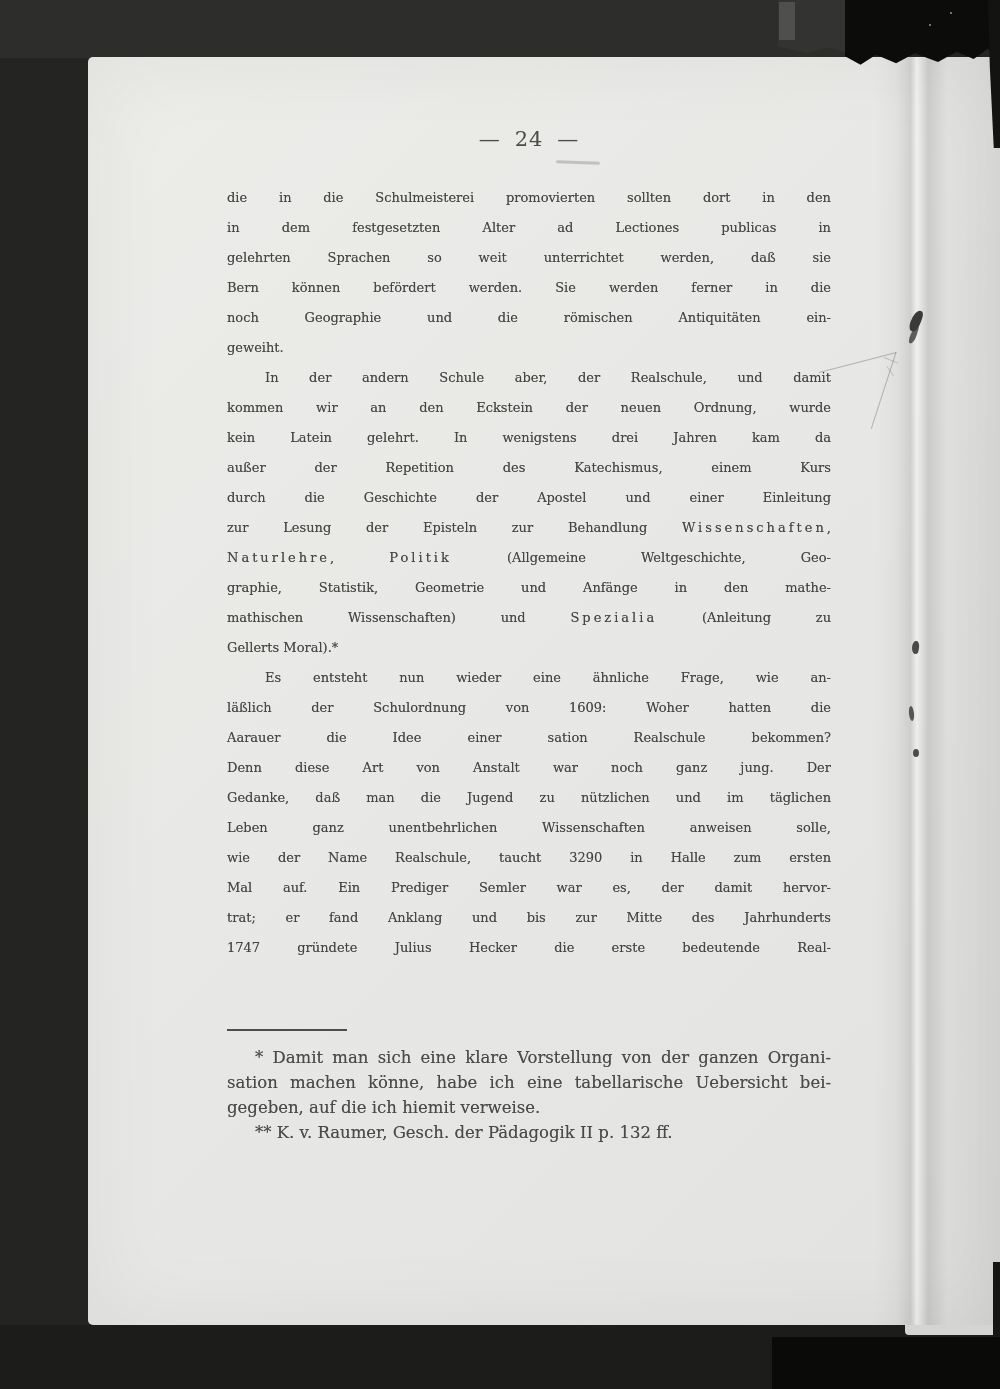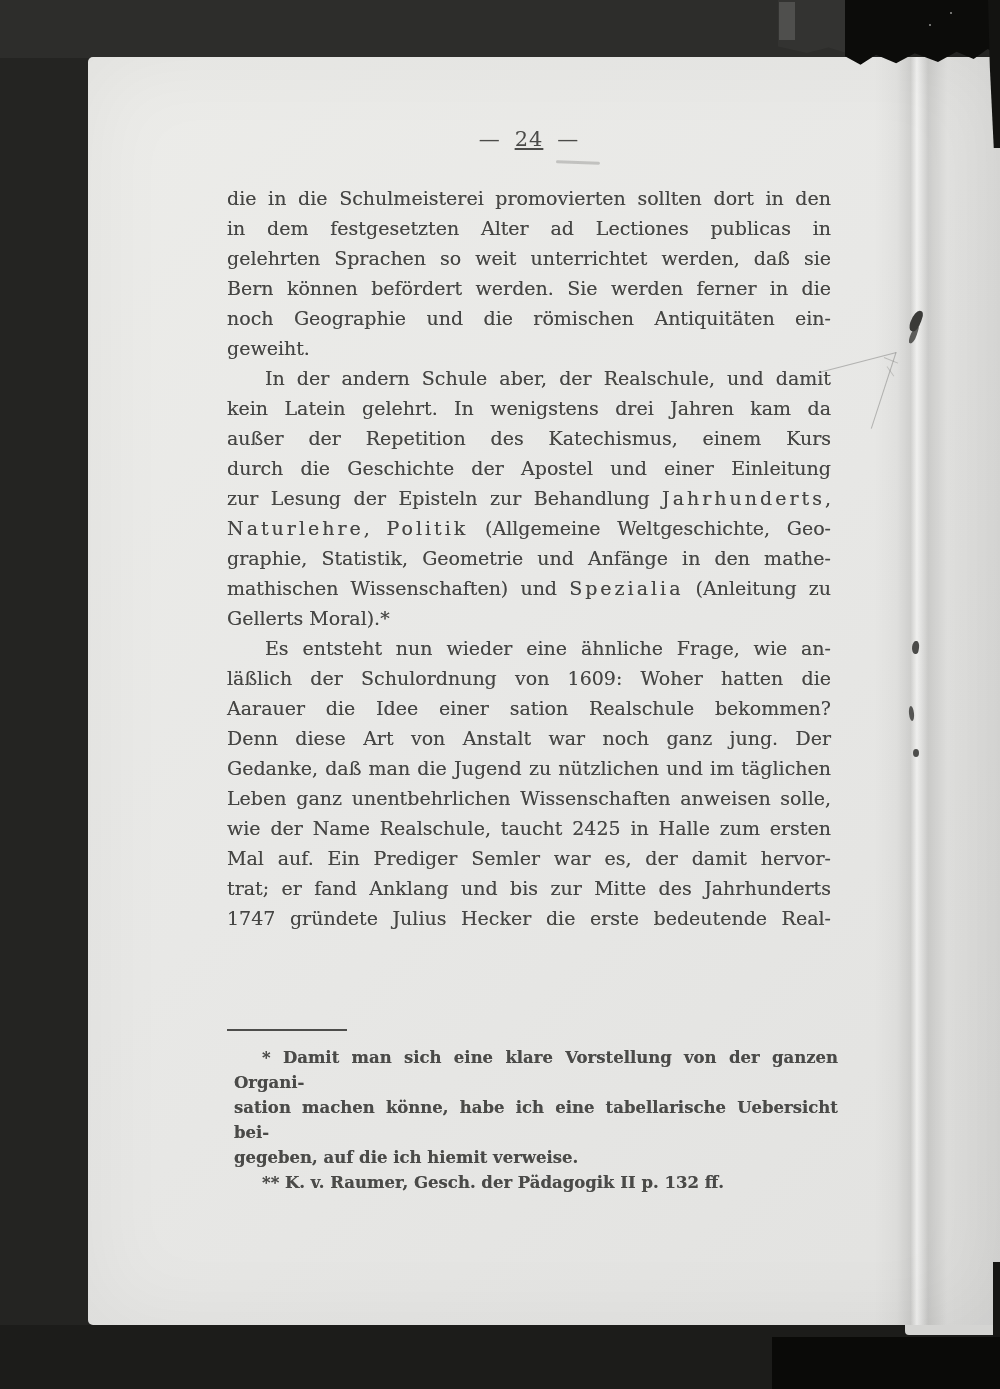--- a/index.html
+++ b/index.html
@@ -30,38 +30,38 @@
       rgba(255,255,255,0.35) 34%,
       rgba(0,0,0,0.12) 43%,
       rgba(0,0,0,0.03) 58%,
       rgba(0,0,0,0.06) 100%);
   }
   
   .pageno{
     left:139px;top:70px;width:604px;text-align:center;
     font-size:21px;color:#4b4b49;letter-spacing:1px;
   }
-  .pageno .num{margin:0 14px;text-decoration:underline;}
+  .pageno .num{margin:0 14px;}
   .pageno-smudge{
     left:468px;top:104px;width:44px;height:3px;
     background:rgba(120,120,118,0.35);transform:rotate(2deg);border-radius:2px;
   }
   
   .textblock{left:139px;top:126px;width:604px;}
   .tline{
-    font-size:19px;line-height:30px;color:#454543;
+    font-size:13px;line-height:30px;color:#454543;
     text-align:justify;text-align-last:justify;
     text-shadow:0 0 0.6px rgba(70,70,68,0.55);
   }
   .tline.last{text-align-last:left;}
   .tline.first{text-indent:38px;}
   .sp{letter-spacing:3px;}
   
   .fnrule{left:139px;top:972px;width:120px;height:2px;background:#4d4d4b;}
-  .fnblock{left:146px;top:988px;width:604px;font-weight:bold;}
+  .fnblock{left:139px;top:988px;width:604px;}
   .fnblock .tline{font-size:16.5px;line-height:25px;color:#4a4a48;}
   .fnblock .tline.first{text-indent:28px;}
   
   .lip{left:905px;top:1325px;width:95px;height:10px;background:#d4d4d2;border-radius:0 0 6px 4px;}
   
   .corner-black-top{
     left:845px;top:0;width:155px;height:72px;background:#0c0c0a;
     clip-path:polygon(0 0,100% 0,100% 76%,92% 68%,83% 82%,72% 72%,60% 86%,45% 74%,33% 88%,20% 76%,10% 90%,0 78%);
   }
   .corner-gray-a{
@@ -104,35 +104,36 @@
   <div class="abs pageno-smudge"></div>
 
   <div class="abs textblock">
       <div class="tline ">die in die Schulmeisterei promovierten sollten dort in den</div>
       <div class="tline ">in dem festgesetzten Alter ad Lectiones publicas in</div>
       <div class="tline ">gelehrten Sprachen so weit unterrichtet werden, daß sie</div>
       <div class="tline ">Bern können befördert werden. Sie werden ferner in die</div>
       <div class="tline ">noch Geographie und die römischen Antiquitäten ein-</div>
       <div class="tline last">geweiht.</div>
       <div class="tline first">In der andern Schule aber, der Realschule, und damit</div>
+      <div class="tline ">kommen wir an den Eckstein der neuen Ordnung, wurde</div>
       <div class="tline ">kein Latein gelehrt. In wenigstens drei Jahren kam da</div>
       <div class="tline ">außer der Repetition des Katechismus, einem Kurs</div>
       <div class="tline ">durch die Geschichte der Apostel und einer Einleitung</div>
-      <div class="tline ">zur Lesung der Episteln zur Behandlung <span class="sp">Jahrhunderts</span>,</div>
+      <div class="tline ">zur Lesung der Episteln zur Behandlung <span class="sp">Wissenschaften</span>,</div>
       <div class="tline "><span class="sp">Naturlehre</span>, <span class="sp">Politik</span> (Allgemeine Weltgeschichte, Geo-</div>
       <div class="tline ">graphie, Statistik, Geometrie und Anfänge in den mathe-</div>
       <div class="tline ">mathischen Wissenschaften) und <span class="sp">Spezialia</span> (Anleitung zu</div>
       <div class="tline last">Gellerts Moral).*</div>
       <div class="tline first">Es entsteht nun wieder eine ähnliche Frage, wie an-</div>
       <div class="tline ">läßlich der Schulordnung von 1609: Woher hatten die</div>
       <div class="tline ">Aarauer die Idee einer sation Realschule bekommen?</div>
       <div class="tline ">Denn diese Art von Anstalt war noch ganz jung. Der</div>
       <div class="tline ">Gedanke, daß man die Jugend zu nützlichen und im täglichen</div>
       <div class="tline ">Leben ganz unentbehrlichen Wissenschaften anweisen solle,</div>
-      <div class="tline ">wie der Name Realschule, taucht 2425 in Halle zum ersten</div>
+      <div class="tline ">wie der Name Realschule, taucht 3290 in Halle zum ersten</div>
       <div class="tline ">Mal auf. Ein Prediger Semler war es, der damit hervor-</div>
       <div class="tline ">trat; er fand Anklang und bis zur Mitte des Jahrhunderts</div>
       <div class="tline ">1747 gründete Julius Hecker die erste bedeutende Real-</div>
     </div>
 
   <div class="abs fnrule"></div>
   <div class="abs fnblock">
       <div class="tline first">* Damit man sich eine klare Vorstellung von der ganzen Organi-</div>
       <div class="tline ">sation machen könne, habe ich eine tabellarische Uebersicht bei-</div>
       <div class="tline last">gegeben, auf die ich hiemit verweise.</div>

